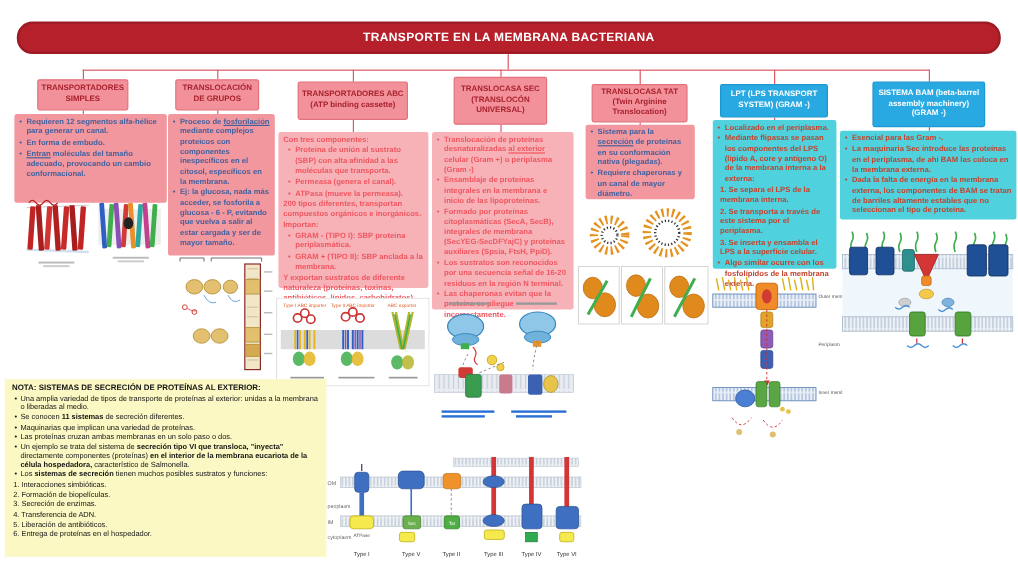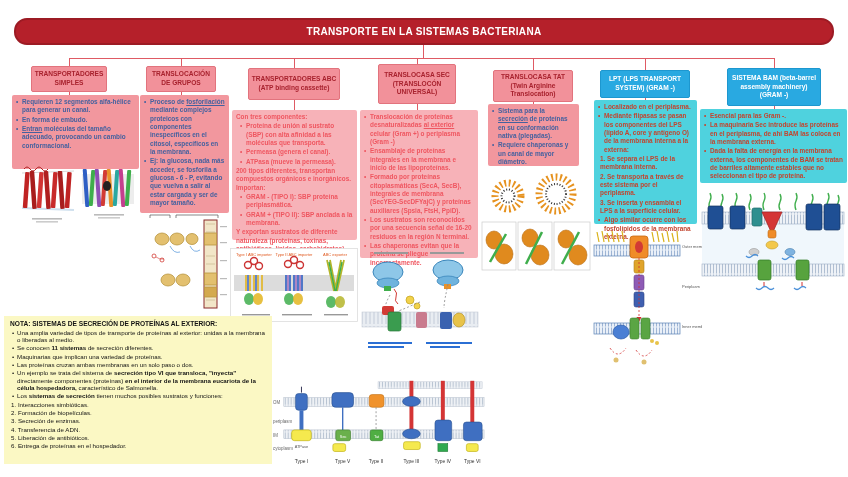--- a/index.html
+++ b/index.html
@@ -31,21 +31,21 @@
   .note .ttl{font-weight:bold;font-size:6.6px;margin-bottom:1px}
   .note li{position:relative;padding-left:7px;margin-bottom:1px}
   .note li.bul::before{content:"•";position:absolute;left:2px;top:0}
   .note li.numln{padding-left:1px}
   .fig{position:absolute}
   svg text{font-family:"Liberation Sans",sans-serif}
 </style>
 </head>
 <body>
 
-<div class="banner">TRANSPORTE EN LA SISTEMAS BACTERIANA</div>
+<div class="banner">TRANSPORTE EN LA MEMBRANA BACTERIANA</div>
 
 <div class="cl" style="left:423px;top:45px;width:1px;height:13px"></div>
 <div class="cl" style="left:69px;top:58px;width:706px;height:1px"></div>
 <div class="cl" style="left:69px;top:58px;width:1px;height:8px"></div>
 <div class="cl" style="left:181px;top:58px;width:1px;height:8px"></div>
 <div class="cl" style="left:294px;top:58px;width:1px;height:10px"></div>
 <div class="cl" style="left:417px;top:58px;width:1px;height:6px"></div>
 <div class="cl" style="left:533px;top:58px;width:1px;height:12px"></div>
 <div class="cl" style="left:645px;top:58px;width:1px;height:12px"></div>
 <div class="cl" style="left:774px;top:58px;width:1px;height:10px"></div>

